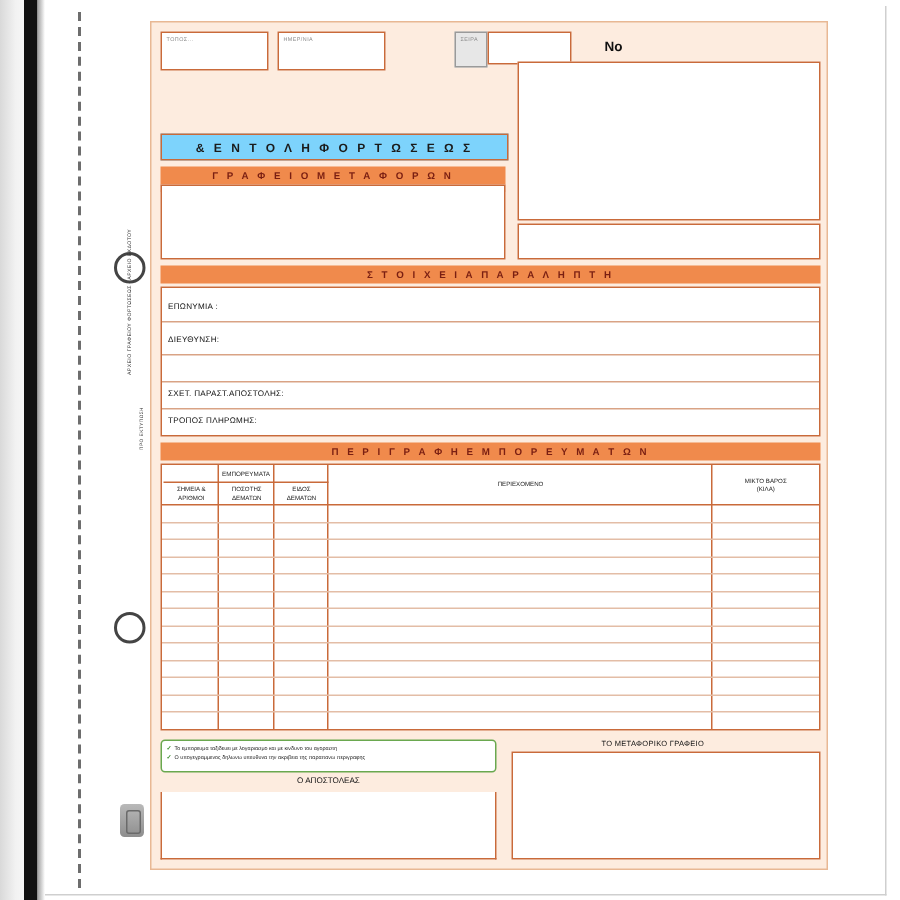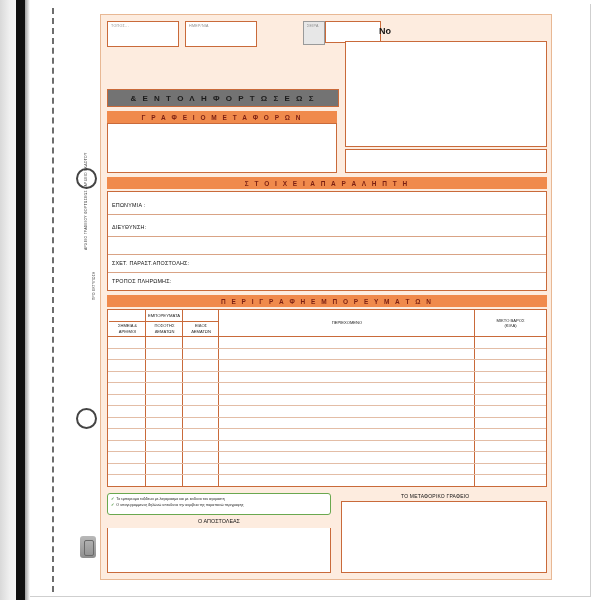--- a/index.html
+++ b/index.html
@@ -74,32 +74,32 @@
     box-sizing:border-box;
   }
   
   .topwrap{position:absolute;left:6px;top:6px;width:440px;height:40px;}
   .tbox{position:absolute;top:0;height:26px;}
   .tbox .cap{position:absolute;left:3px;top:2px;font-size:3.6px;color:#8a8a8a;letter-spacing:.3px;}
   .b-topos{left:0;width:72px;}
   .b-imer{left:78px;width:72px;}
   .b-arith{left:196px;width:20px;height:22px;background:#e7e7e7;border:1px solid #9a9a9a;}
   .b-num{left:218px;width:56px;height:22px;}
-  .no{position:absolute;left:272px;top:5px;font-size:9px;color:#111;font-weight:bold;}
+  .no{position:absolute;left:296px;top:5px;font-size:9px;color:#111;font-weight:bold;}
   
   .title1{
     position:absolute;left:6px;top:52px;width:230px;height:20px;
     background:#8c2e16;color:#ffffff;
     display:flex;align-items:center;justify-content:center;
     font-weight:bold;font-size:9.5px;letter-spacing:.6px;
     border:1px solid #6d2010;
   }
   .title2{
     position:absolute;left:6px;top:74px;width:230px;height:16px;
-    background:#737373;border:1px solid #c96a3a;
+    background:#7dd3fc;border:1px solid #c96a3a;
     display:flex;align-items:center;justify-content:center;
     font-weight:bold;font-size:8px;letter-spacing:2px;color:#1b1b1b;
   }
   .grafeio{
     position:absolute;left:6px;top:96px;width:230px;height:12px;
   }
   .grafeio-box{
     position:absolute;left:6px;top:108px;width:230px;height:50px;
   }
   .rightbox{

